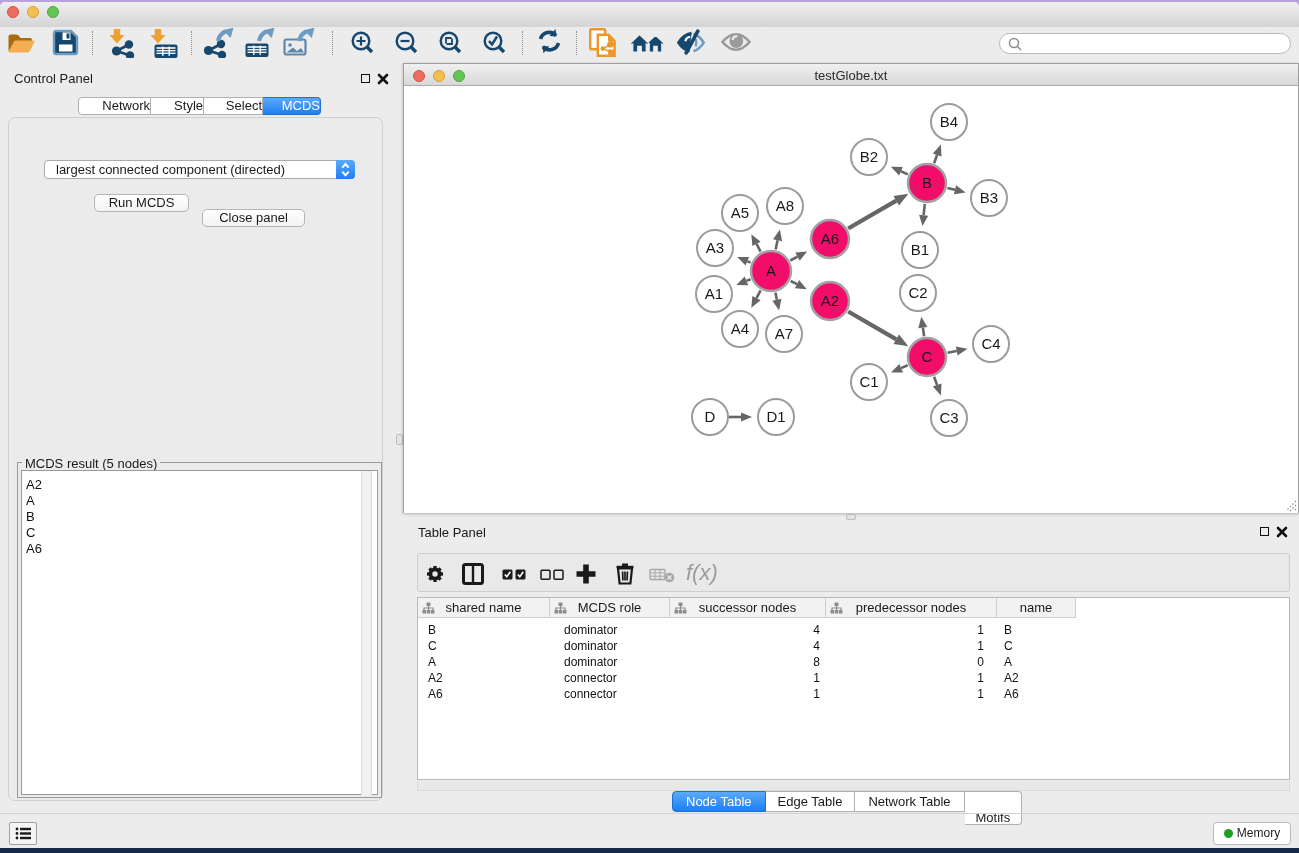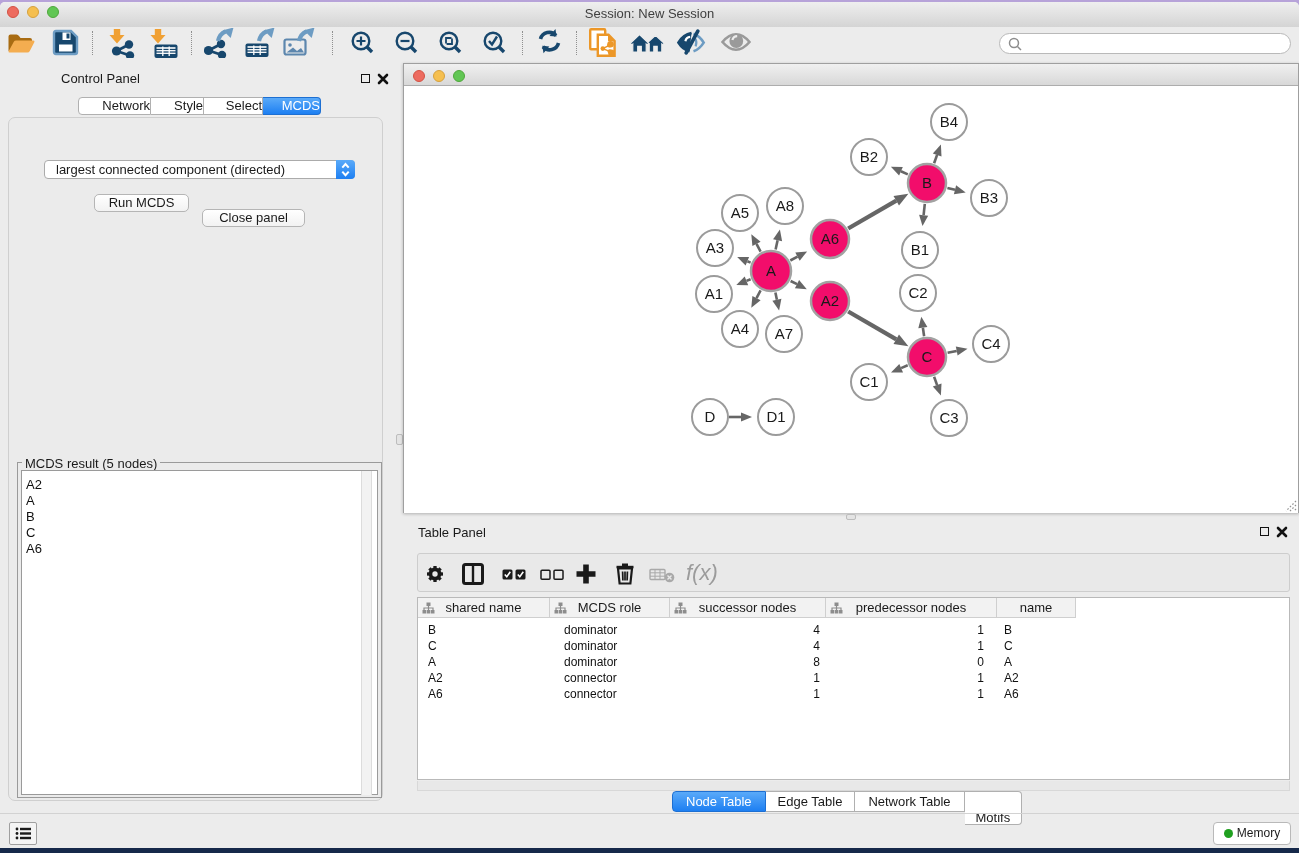--- a/index.html
+++ b/index.html
@@ -11,21 +11,21 @@
 
 #titlebar { position:absolute; left:0; top:2px; width:1299px; height:26px; background:linear-gradient(#efefef,#d4d4d4); border-bottom:1px solid #b4b4b4; border-radius:5px 5px 0 0; }
 #titlebar .t { position:absolute; left:0; right:0; top:4px; text-align:center; font-size:13px; color:#404040; }
 .tl { position:absolute; width:12px; height:12px; border-radius:50%; top:4px; }
 
 #toolbar { position:absolute; left:0; top:27px; width:1299px; height:31px; background:#ececec; }
 .sep { position:absolute; top:4px; height:24px; width:0; border-left:1px dotted #8f8f8f; }
 .ticon { position:absolute; top:2px; }
 #searchbox { position:absolute; left:999px; top:6px; width:292px; height:21px; background:#fff; border:1px solid #b9b9b9; border-radius:11px; }
 
-#cp-title { position:absolute; left:14px; top:71px; font-size:13px; color:#1a1a1a;margin-left:47px; }
+#cp-title { position:absolute; left:14px; top:71px; font-size:13px; color:#1a1a1a; }
 .winbtn-sq { position:absolute; width:9px; height:9px; border:1.5px solid #111; }
 .tabs { position:absolute; display:flex; }
 .tab { height:18px; line-height:16px; font-size:13px; color:#1a1a1a; background:#fff; border:1px solid #b0b0b0; border-left:none; padding:0 10px; text-align:right; }
 .tab.first { border-left:1px solid #b0b0b0; border-radius:4px 0 0 4px; }
 .tab.last { border-radius:0 4px 4px 0; }
 .tab.sel { background:linear-gradient(#5aaaf9,#1d7ff2); color:#fff; border-color:#1d6fd2; }
 #cp-box { position:absolute; left:8px; top:117px; width:375px; height:684px; background:#ebebeb; border:1px solid #cfcfcf; border-radius:7px; }
 #optlabel { position:absolute; left:7px; width:375px; top:19px; text-align:center; font-size:13px; color:#1a1a1a; }
 #dropdown { position:absolute; left:35px; top:42px; width:311px; height:19px; background:#fff; border:1px solid #ababab; border-radius:4px; font-size:13px; color:#1a1a1a; line-height:17px; padding-left:11px; }
 #dropdown .stepper { position:absolute; right:-1px; top:-1px; width:19px; height:19px; background:linear-gradient(#5aaaf9,#1d7ff2); border-radius:0 4px 4px 0; }
@@ -55,21 +55,20 @@
 #membtn { position:absolute; left:1213px; top:822px; width:78px; height:23px; background:#fff; border:1px solid #b9b9b9; border-radius:4px; font-size:12px; color:#1a1a1a; line-height:21px; text-align:center; }
 </style>
 </head>
 <body>
 <div id="win"></div>
 <div id="deskbottom"></div>
 <div id="titlebar">
   <span class="tl" style="left:7px;background:#ed6b5f;border:1px solid #d35244;"></span>
   <span class="tl" style="left:27px;background:#f5bf4f;border:1px solid #d6a13d;"></span>
   <span class="tl" style="left:47px;background:#61c654;border:1px solid #4fa73c;"></span>
-  <div class="t">Session: New Session</div>
 </div>
 <div id="toolbar">
 <svg class="ticon" width="29" height="26" style="left:7px;top:4px">
       <path d="M1.5 20 L1.5 5.5 Q1.5 3.5 3.5 3.5 L9.5 3.5 Q11 3.5 12 5 L13.5 7 L23 7 Q25 7 25 9 L25 12" fill="#a96c12"></path>
       <path d="M1.5 20.5 L6.8 10.8 Q7.5 9.5 9 9.5 L26.3 9.5 Q28.2 9.5 27.3 11.3 L22.8 19.9 Q22 21.4 20.4 21.4 L2.5 21.4 Q1.3 21.4 1.5 20.5 Z" fill="#f4ad50"></path>
     </svg>
 <svg class="ticon" width="27" height="27" style="left:52px;top:2px">
       <path d="M2 4 Q2 2 4 2 L19 2 L25 8 L25 23 Q25 25 23 25 L4 25 Q2 25 2 23 Z" fill="#17476d" stroke="#6d9cc3" stroke-width="2.4"></path>
       <rect x="10.5" y="3.5" width="8" height="7.5" fill="#fff"></rect>
       <rect x="14.5" y="4.5" width="3" height="5" fill="#17476d"></rect>
@@ -223,20 +222,21 @@
 </div>
 <div class="divhandle" style="left:396px;top:434px;width:7px;height:11px;"></div>
 <div id="netwin">
 <svg class="abs" width="6" height="6" style="left:0px;top:0px">
       <path d="M0 0 L6 0 L0 6 Z" fill="#2d63c8" opacity="0.9"></path>
     </svg>
 <div id="nettitle">
   <span class="tl" style="left:9px;background:#ed6b5f;border:1px solid #d35244;top:6px;"></span>
   <span class="tl" style="left:29px;background:#f5bf4f;border:1px solid #d6a13d;top:6px;"></span>
   <span class="tl" style="left:49px;background:#61c654;border:1px solid #4fa73c;top:6px;"></span>
+  <div class="t">testGlobe.txt</div>
 </div>
 <div id="netcanvas">
 <svg width="895" height="424" viewBox="0 0 895 424" style="position:absolute;left:0;top:0">
 <line x1="346.6" y1="192.2" x2="342.5" y2="193.9" stroke="#666666" stroke-width="2.6"></line>
 <polygon points="332.3,198.0 340.7,189.6 344.2,198.2" fill="#666666"></polygon>
 <line x1="346.6" y1="175.6" x2="343.4" y2="174.3" stroke="#666666" stroke-width="2.6"></line>
 <polygon points="333.2,170.1 345.1,170.0 341.6,178.6" fill="#666666"></polygon>
 <line x1="356.6" y1="164.6" x2="352.5" y2="156.9" stroke="#666666" stroke-width="2.6"></line>
 <polygon points="347.3,147.2 356.6,154.7 348.4,159.0" fill="#666666"></polygon>
 <line x1="371.6" y1="162.5" x2="373.6" y2="153.2" stroke="#666666" stroke-width="2.6"></line>

